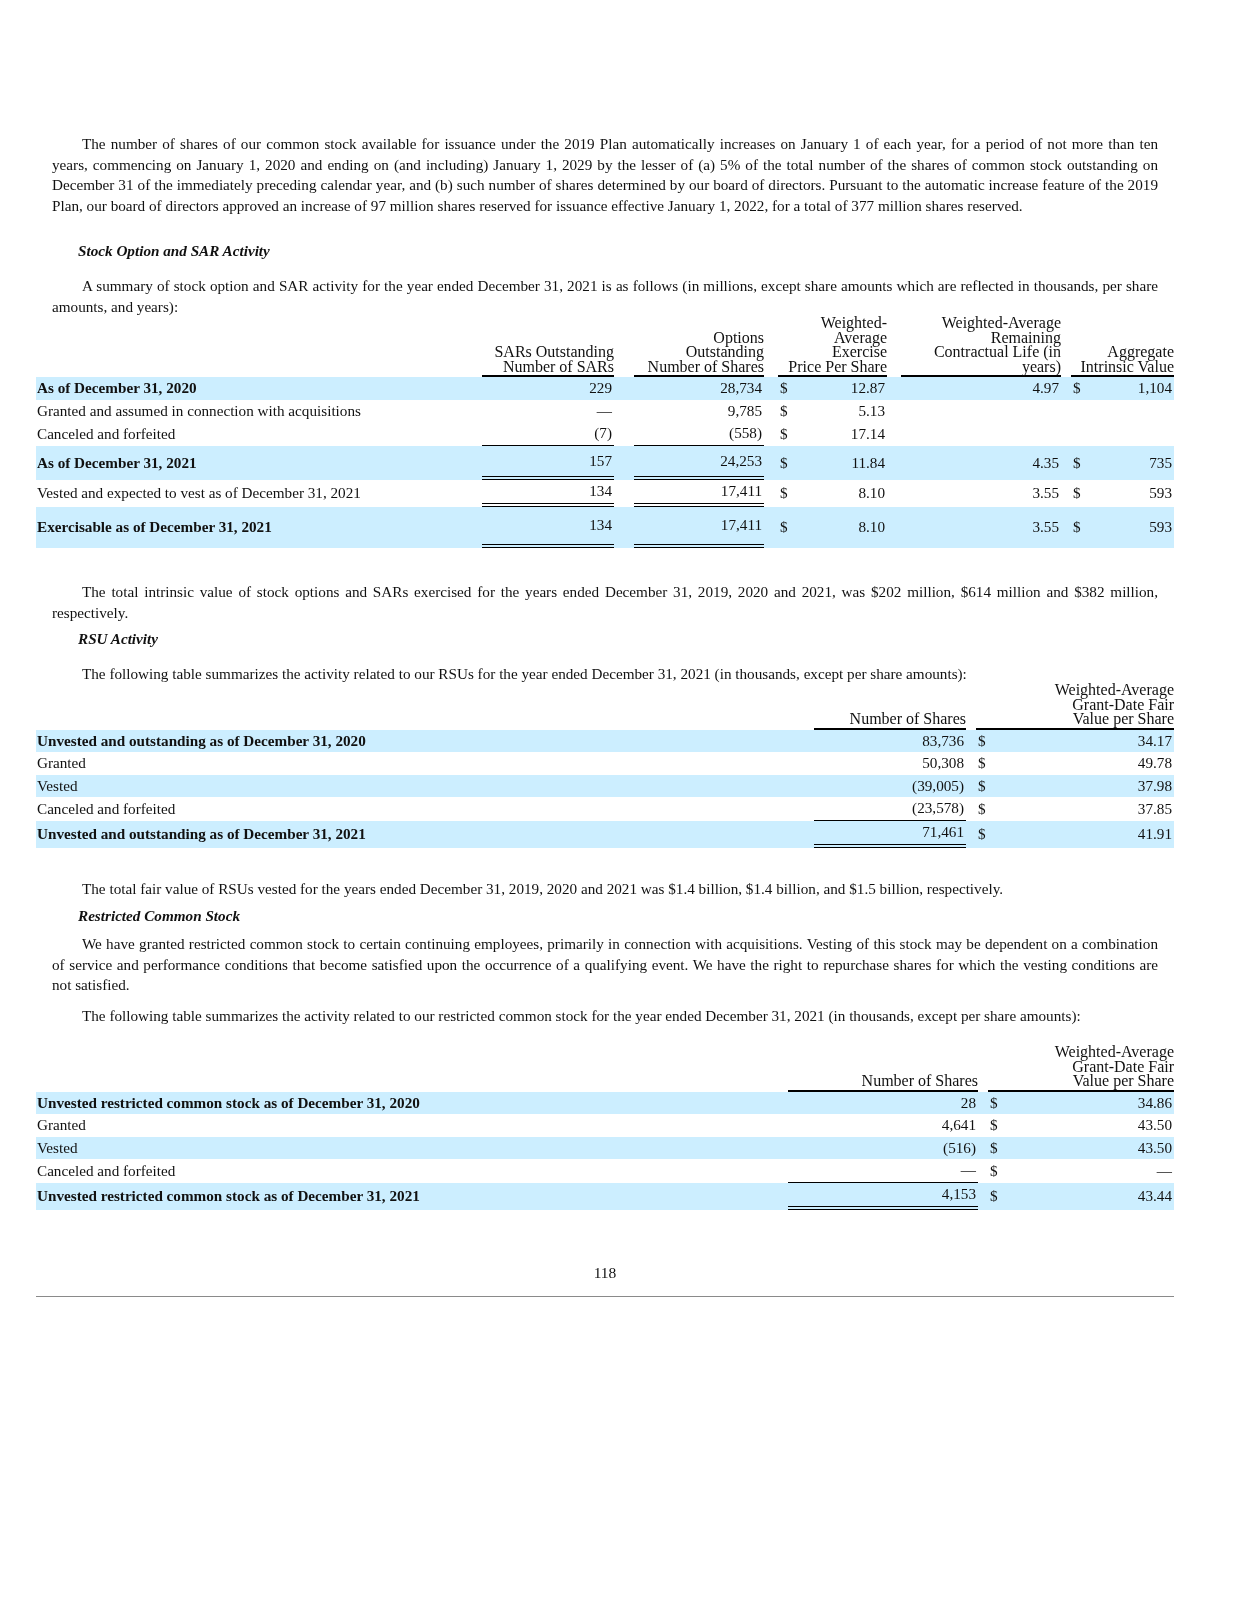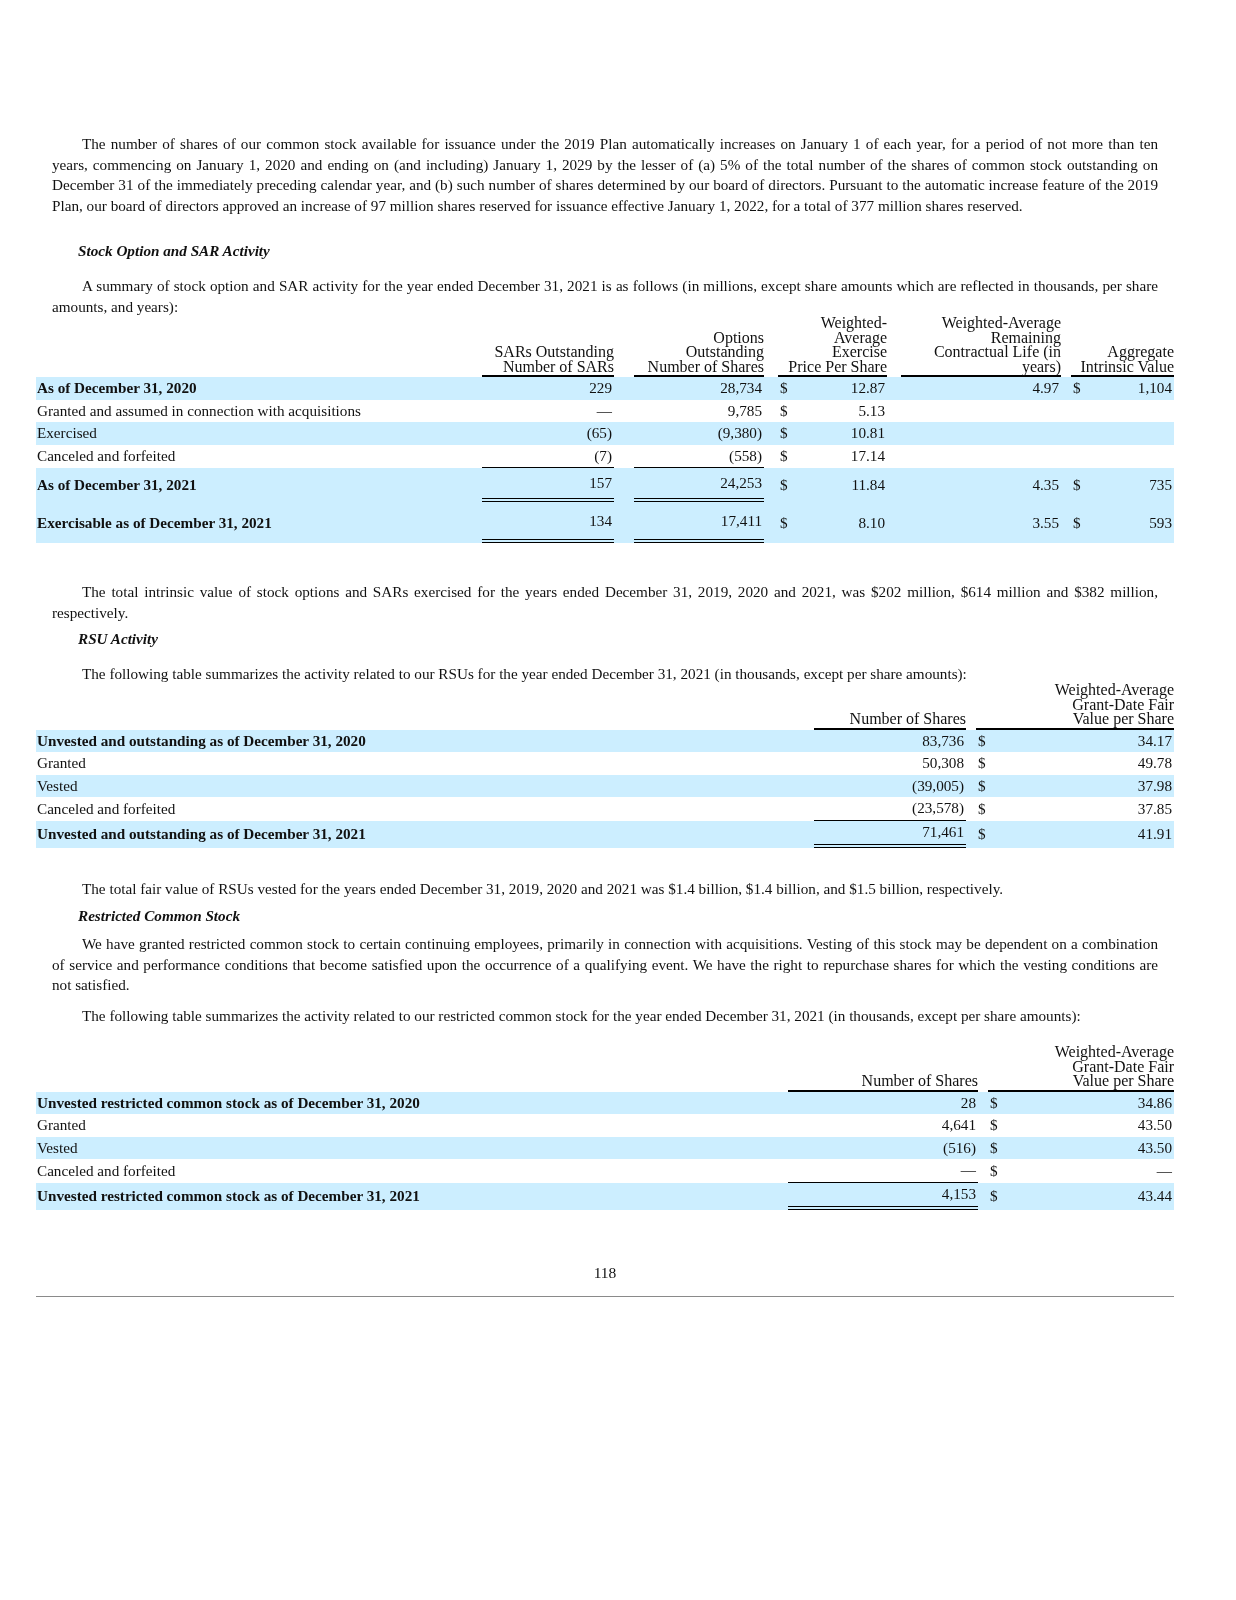--- a/index.html
+++ b/index.html
@@ -97,65 +97,65 @@
           <td></td>
           <td class="cur">$</td>
           <td class="num">5.13</td>
           <td></td>
           <td class="num"></td>
           <td></td>
           <td class="cur"></td>
           <td class="num"></td>
         </tr>
 
-        <tr class="shade">
-          <td class="lbl">Exercised</td>
-          <td class="num">(65)</td>
-          <td class="gap"></td>
-          <td class="num">(9,380)</td>
-          <td class="gap"></td>
-          <td class="cur">$</td>
-          <td class="num">10.81</td>
-          <td class="gap"></td>
+
+        <tr>
+          <td class="lbl">Canceled and forfeited</td>
+          <td class="num ul">(7)</td>
+          <td></td>
+          <td class="num ul">(558)</td>
+          <td></td>
+          <td class="cur">$</td>
+          <td class="num">17.14</td>
+          <td></td>
           <td class="num"></td>
-          <td class="gap"></td>
+          <td></td>
           <td class="cur"></td>
           <td class="num"></td>
         </tr>
 
-        <tr>
-          <td class="lbl">Canceled and forfeited</td>
-          <td class="num ul">(7)</td>
-          <td></td>
-          <td class="num ul">(558)</td>
-          <td></td>
-          <td class="cur">$</td>
-          <td class="num">17.14</td>
-          <td></td>
-          <td class="num"></td>
-          <td></td>
-          <td class="cur"></td>
-          <td class="num"></td>
-        </tr>
-
         <tr class="shade">
           <td class="lbl b" style="height:34px;">As of December 31, 2021</td>
           <td class="num dbl">157</td>
           <td class="gap"></td>
           <td class="num dbl">24,253</td>
           <td class="gap"></td>
           <td class="cur">$</td>
           <td class="num">11.84</td>
           <td class="gap"></td>
           <td class="num">4.35</td>
           <td class="gap"></td>
           <td class="cur">$</td>
           <td class="num">735</td>
         </tr>
 
+        <tr>
+          <td class="lbl" style="height:27px;">Vested and expected to vest as of December 31, 2021</td>
+          <td class="num dbl">134</td>
+          <td></td>
+          <td class="num dbl">17,411</td>
+          <td></td>
+          <td class="cur">$</td>
+          <td class="num">8.10</td>
+          <td></td>
+          <td class="num">3.55</td>
+          <td></td>
+          <td class="cur">$</td>
+          <td class="num">593</td>
+        </tr>
 
         <tr class="shade">
           <td class="lbl b" style="height:41px;">Exercisable as of December 31, 2021</td>
           <td class="num dbl">134</td>
           <td class="gap"></td>
           <td class="num dbl">17,411</td>
           <td class="gap"></td>
           <td class="cur">$</td>
           <td class="num">8.10</td>
           <td class="gap"></td>

